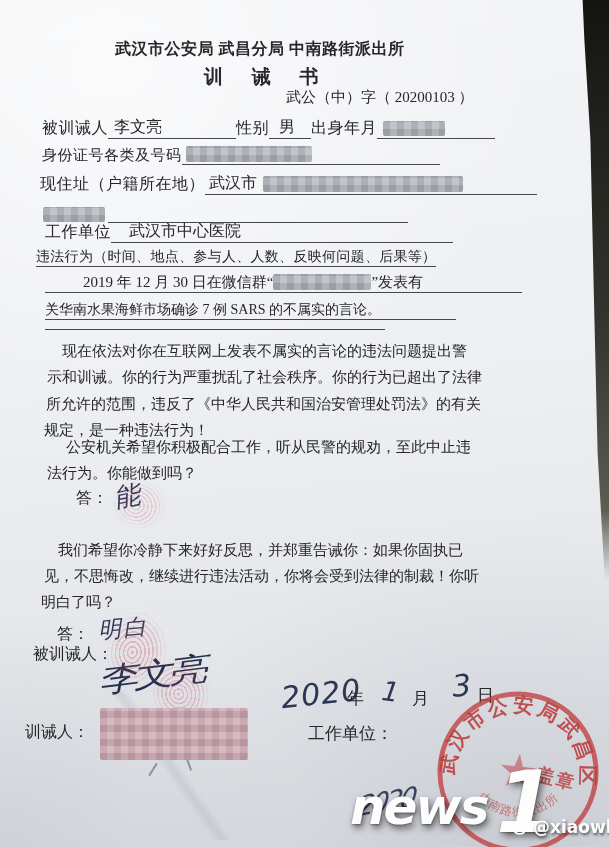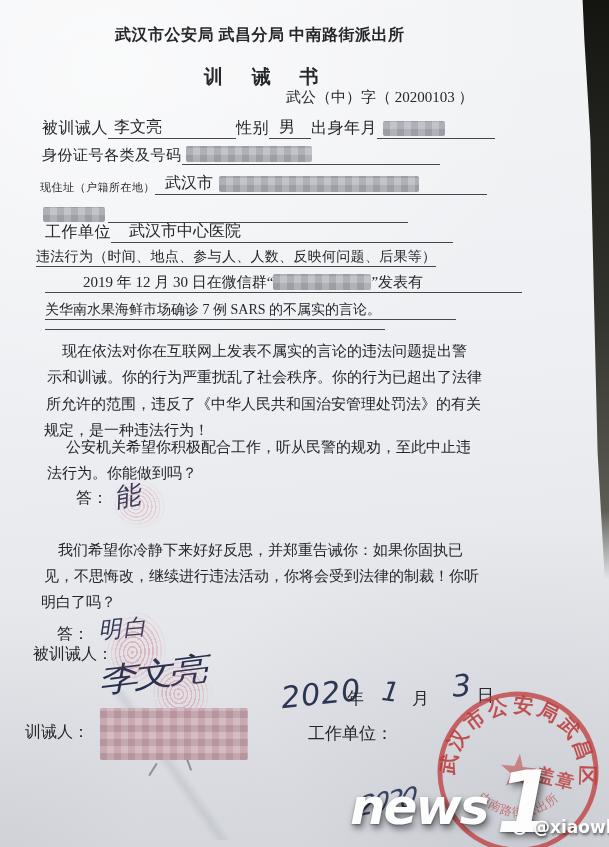--- a/index.html
+++ b/index.html
@@ -63,21 +63,21 @@
     text-shadow:1px 2px 3px rgba(0,0,0,0.6);}
 </style>
 </head>
 <body>
 
 <div class="page">
 
   <div class="dark-edge"></div>
   <div class="crease"></div>
 
-  <div class="abs" style="left:115px;top:25px;font-size:16px;font-weight:600;letter-spacing:0.5px;z-index:2;">武汉市公安局 武昌分局 中南路街派出所</div>
+  <div class="abs" style="left:115px;top:39px;font-size:16px;font-weight:600;letter-spacing:0.5px;z-index:2;">武汉市公安局 武昌分局 中南路街派出所</div>
   <div class="abs" style="left:204px;top:64px;font-size:19px;font-weight:600;letter-spacing:12px;z-index:2;">训 诫 书</div>
   <div class="abs" style="left:286px;top:88px;font-size:15px;z-index:2;">武公（中）字（ 20200103 ）</div>
 
   <div class="row" style="left:42px;top:118px;">
     <span class="lbl">被训诫人</span>
     <span class="fld" style="width:128px;">
       <span class="val" style="padding-left:6px;">李文亮</span>
     </span>
     <span class="lbl">性别</span>
     <span class="fld" style="width:42px;">
@@ -90,23 +90,23 @@
   </div>
 
   <div class="row" style="left:42px;top:144px;">
     <span class="lbl" style="font-size:15px;">身份证号各类及号码</span>
     <span class="fld" style="width:258px;">
       <span class="mosaic" style="width:126px;height:16px;margin:0 0 2px 4px;"></span>
     </span>
   </div>
 
   <div class="row" style="left:40px;top:174px;">
-    <span class="lbl" style="font-size:11px;">现住址（户籍所在地）</span>
+    <span class="lbl" style="font-size:16px;">现住址（户籍所在地）</span>
     <span class="fld" style="width:332px;">
-      <span class="val" style="padding-left:4px;margin-left:6px;">武汉市</span>
+      <span class="val" style="padding-left:4px;">武汉市</span>
       <span class="mosaic" style="width:200px;height:16px;margin:0 0 2px 6px;"></span>
     </span>
   </div>
 
   <div class="row" style="left:43px;top:202px;">
     <span class="mosaic" style="width:62px;height:15px;margin-bottom:1px;"></span>
     <span class="fld" style="width:300px;margin-left:3px;"></span>
   </div>
 
   <div class="row" style="left:45px;top:222px;">

